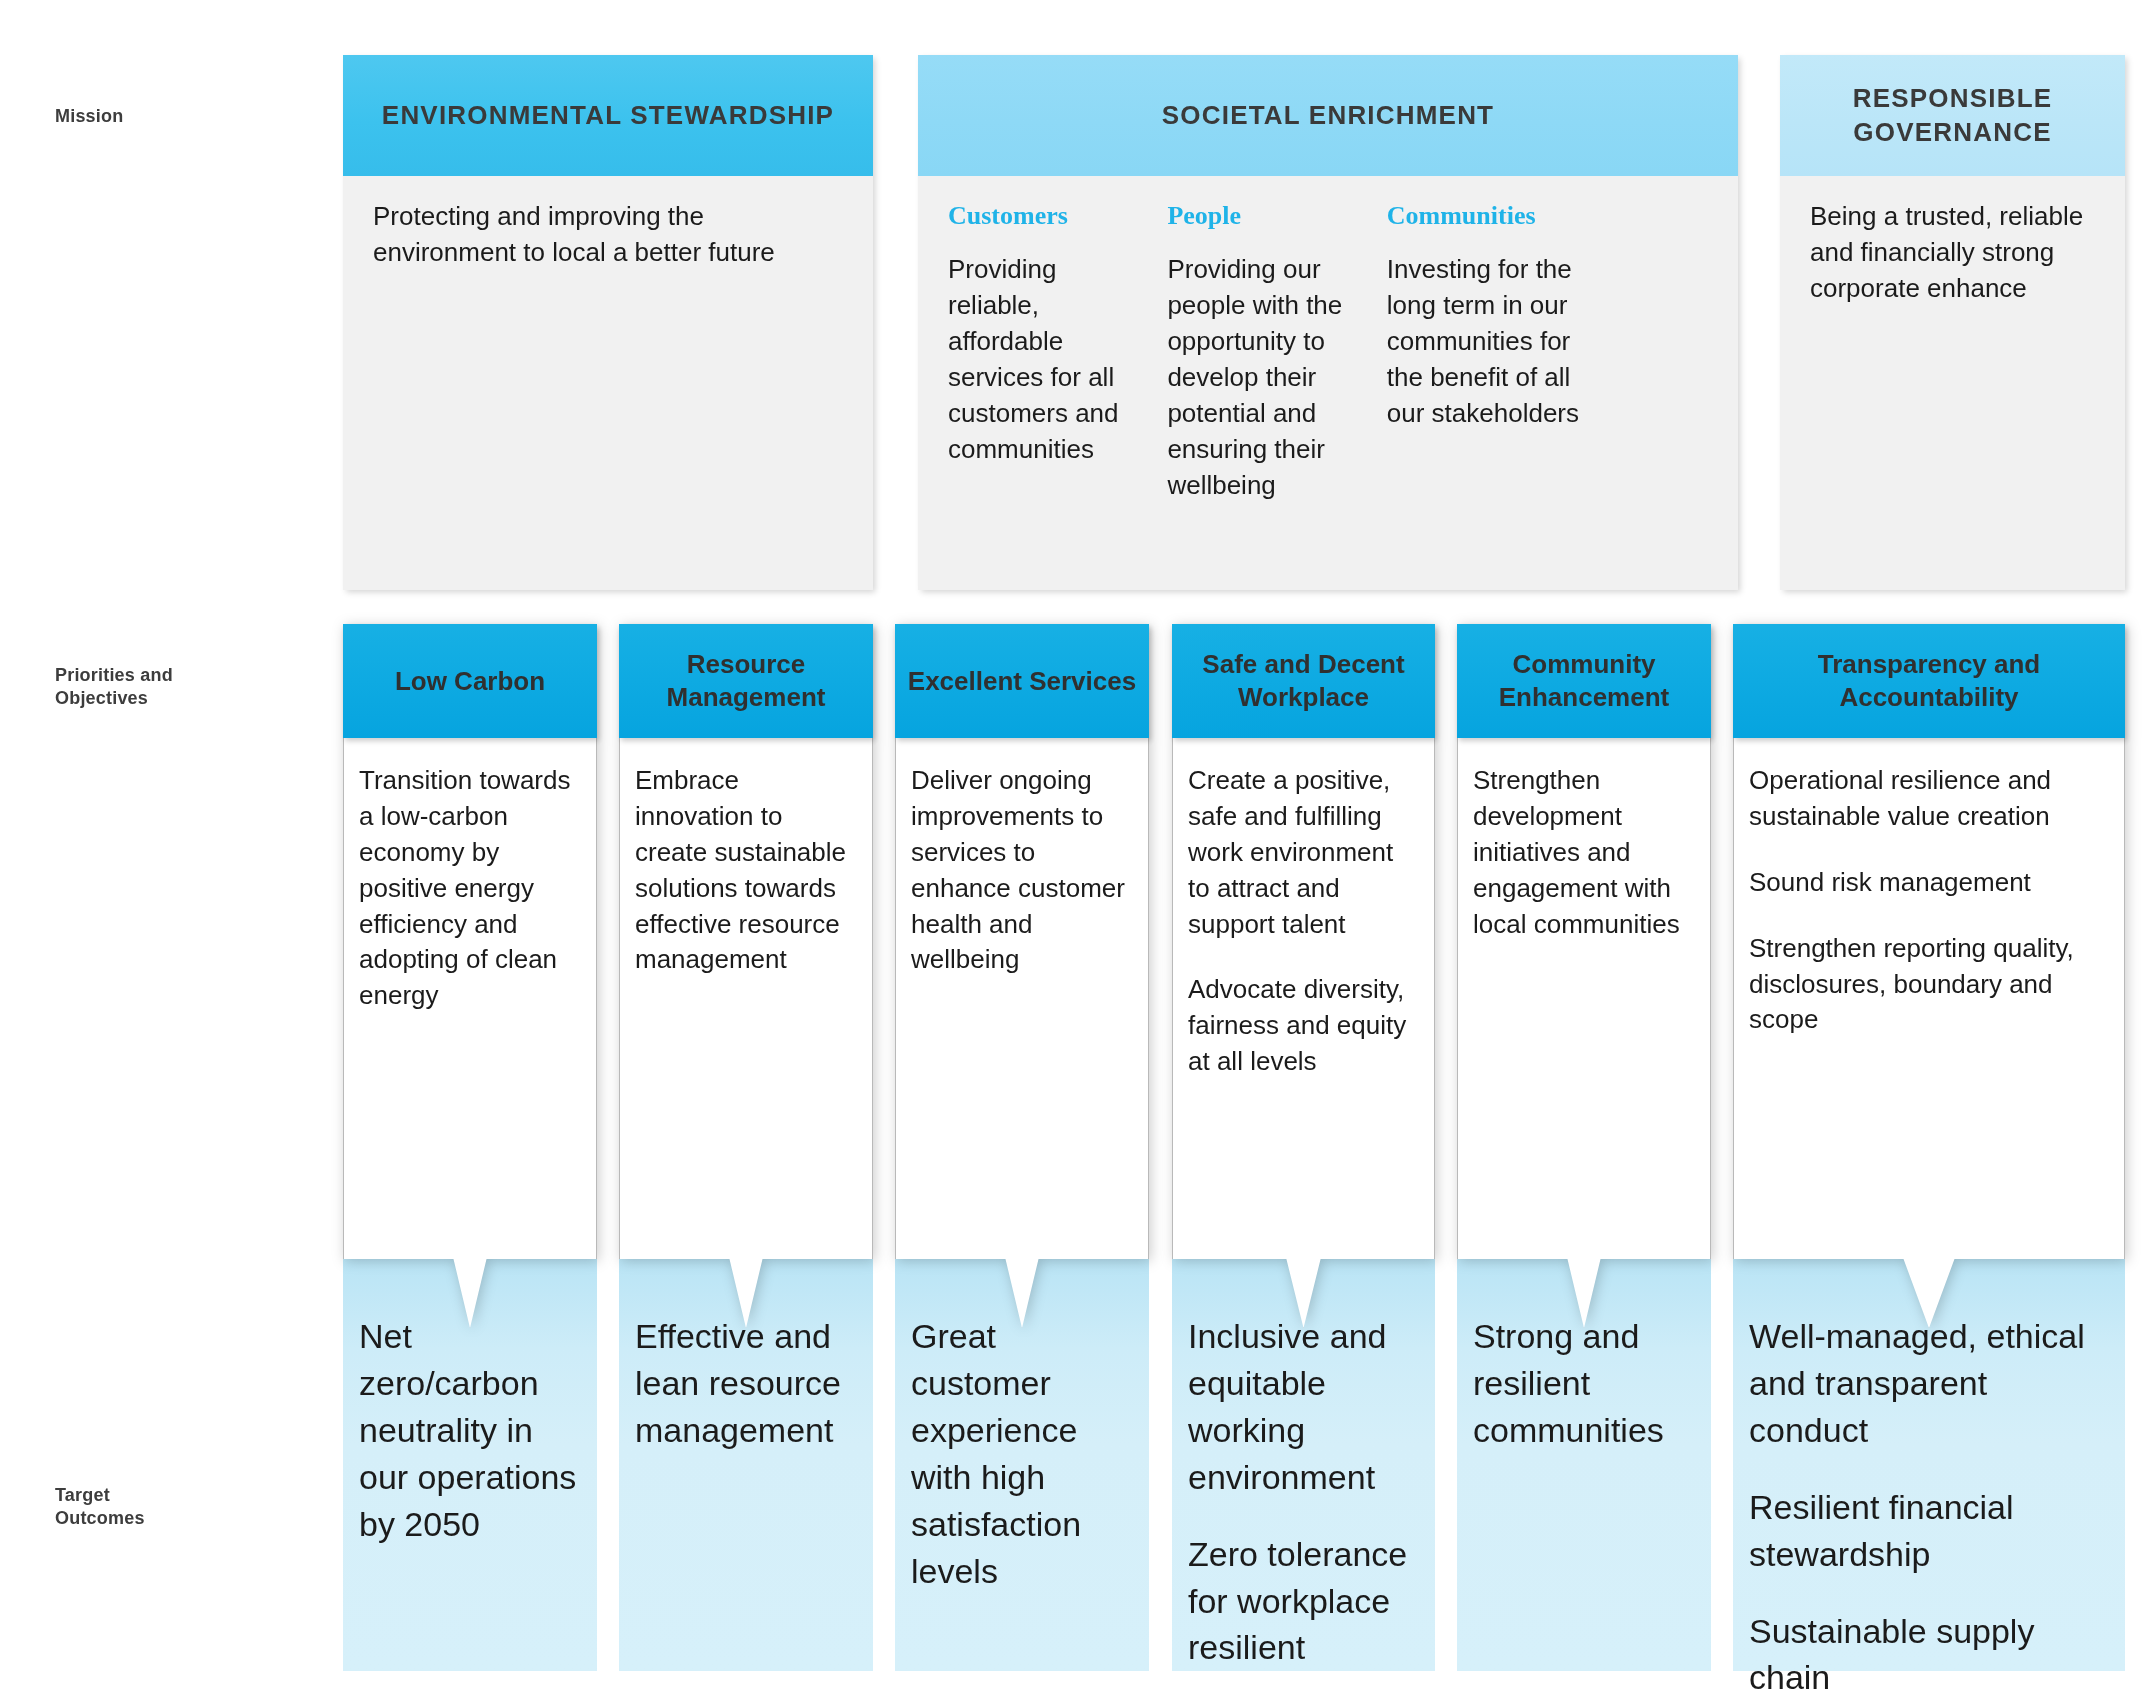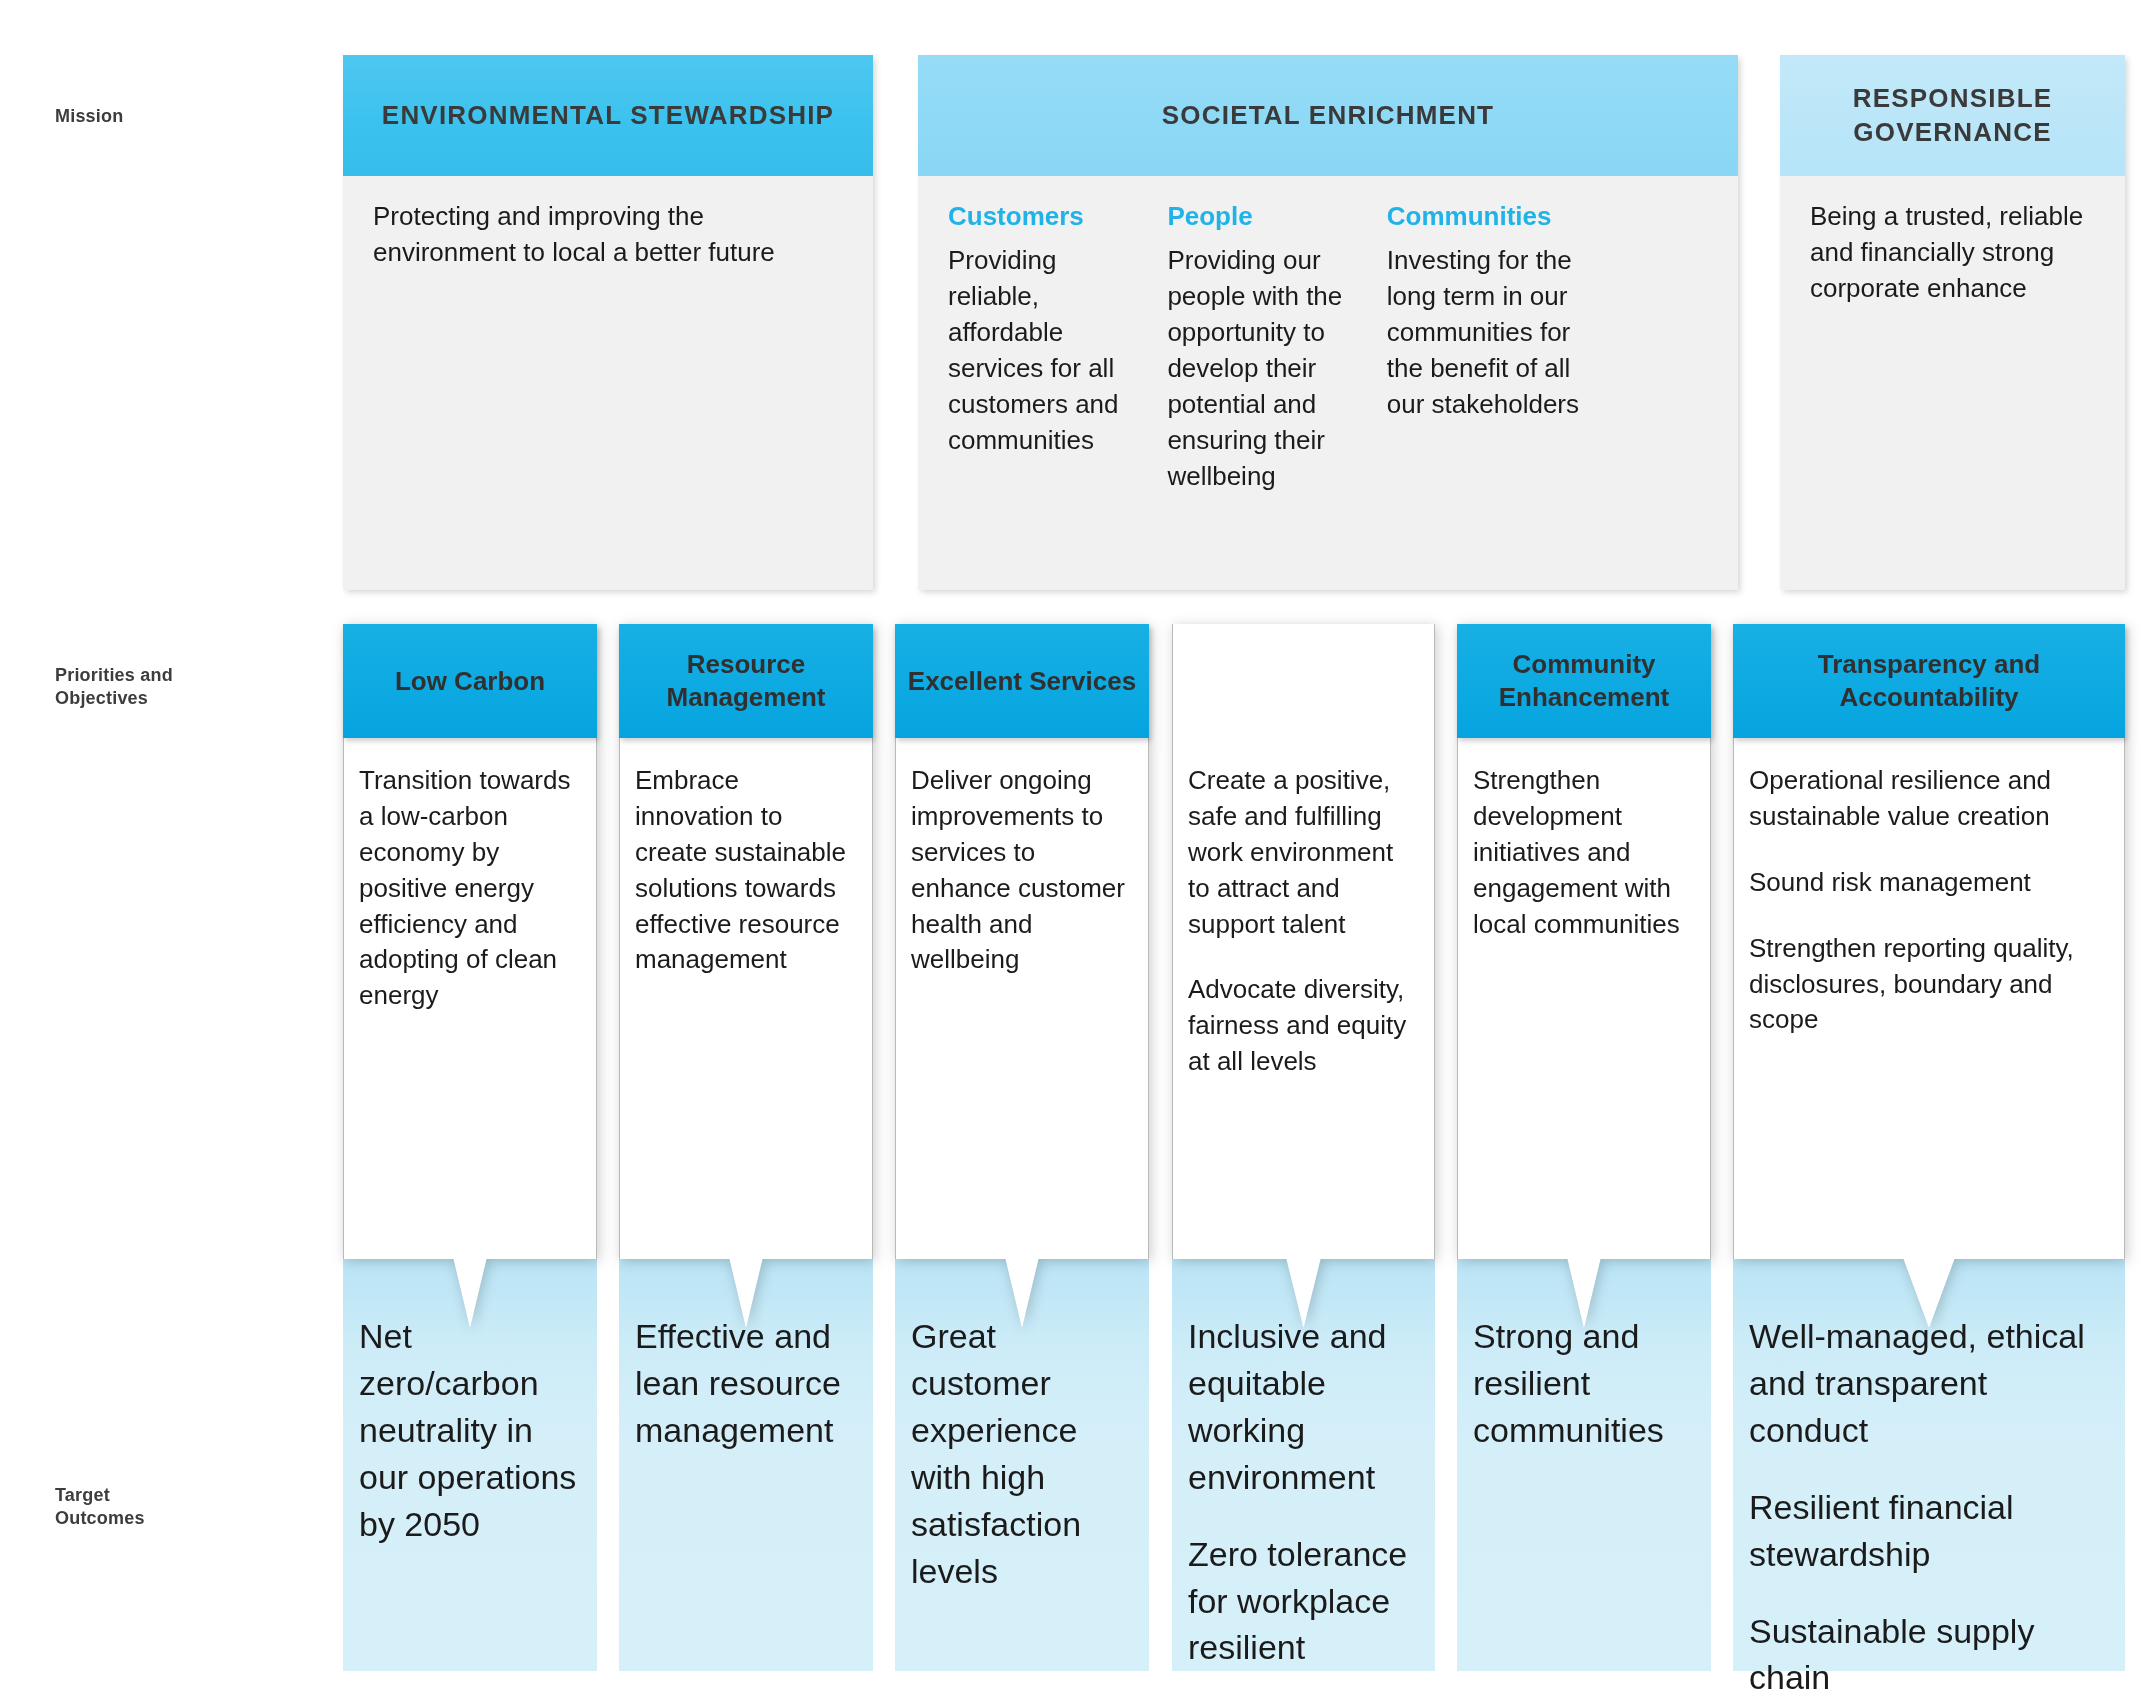--- a/index.html
+++ b/index.html
@@ -81,21 +81,22 @@
     display: flex;
     padding: 23px 30px 0 30px;
     gap: 21.4px;
   }
   .soc-col { width: 198px; }
   .soc-col-title {
     color: #1fb3e8;
     font-weight: bold;
     font-size: 26px;
     line-height: 1.32;
-    margin-bottom: 10px;
+    margin-bottom: 19px;
+    font-family: Liberation Serif, serif;
   }
   .soc-col-text {
     color: #1b1b1b;
     font-size: 26px;
     line-height: 1.38;
   }
 
   
   .strip-row {
     position: absolute;
@@ -277,20 +278,21 @@
 
   <div class="col" id="col-3">
     <div class="target-panel">
       <div class="target-body">
         <p>Inclusive and equitable working environment</p>
         <p>Zero tolerance for workplace resilient</p>
       </div>
     </div>
     <div class="prio-card">
       <div class="prio-inner"></div>
+      <div class="prio-head">Safe and Decent Workplace</div>
       <div class="prio-body">
         <p>Create a positive, safe and fulfilling work environment to attract and support talent</p>
         <p>Advocate diversity, fairness and equity at all levels</p>
       </div>
     </div>
   </div>
 
   <div class="col" id="col-4">
     <div class="target-panel">
       <div class="target-body">

